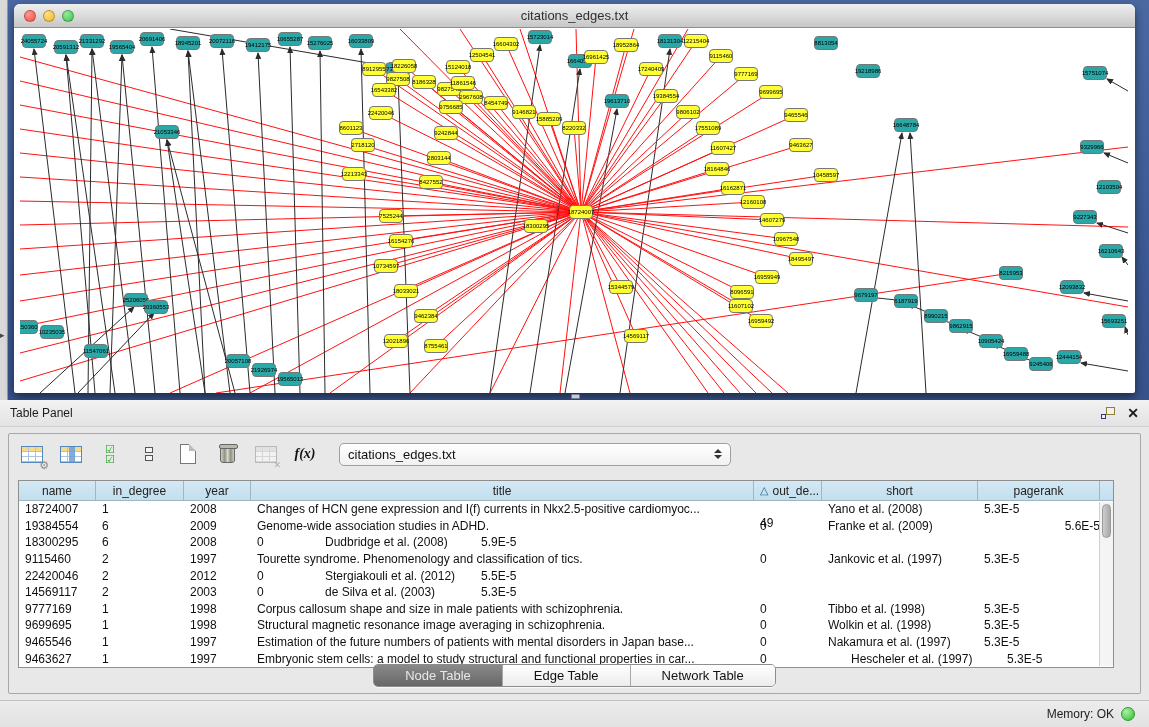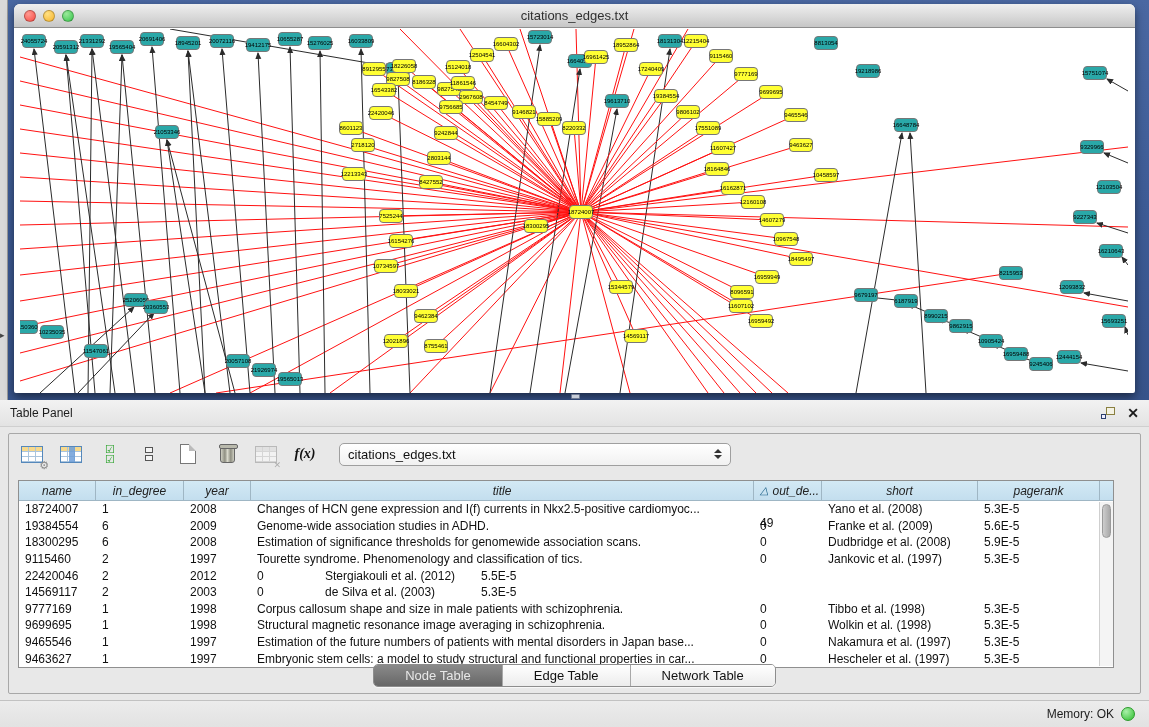--- a/index.html
+++ b/index.html
@@ -59,21 +59,21 @@
   .ic-fx { font-family:"Liberation Serif", serif; font-style:italic; font-weight:bold; font-size:14px; color:#111; }
 
   .combobox { width:392px; height:23px; margin-left:8px; background:linear-gradient(180deg,#ffffff,#f1f1f1); border:1px solid #9f9f9f;
               border-radius:5px; display:flex; align-items:center; padding:0 8px; font-size:13px; color:#111; }
   .combo-arrows { margin-left:auto; display:flex; flex-direction:column; align-items:center; line-height:.5; }
   .combo-arrows b { width:0; height:0; border-left:4px solid transparent; border-right:4px solid transparent; }
   .combo-arrows b.up { border-bottom:4px solid #333; margin-bottom:2px; }
   .combo-arrows b.dn { border-top:4px solid #333; }
 
   .tablebox { position:absolute; left:9px; top:46px; width:1096px; height:188px; border:1px solid #8f8f8f; background:#fff; display:flex; flex-direction:column; }
-  .thead { display:flex; height:20px; background:linear-gradient(180deg,#d3e9f5,#c3deee); border-bottom:1px solid #9fb6c4; flex:none;font-style:italic; }
+  .thead { display:flex; height:20px; background:linear-gradient(180deg,#d3e9f5,#c3deee); border-bottom:1px solid #9fb6c4; flex:none; }
   .th { font-size:12px; color:#222; display:flex; align-items:center; justify-content:center; border-right:1px solid #9fb6c4; overflow:hidden; white-space:nowrap; flex:none; }
   .th .sort { color:#1a5e86; margin-right:4px; font-size:11px; }
   .th.left { justify-content:flex-start; padding-left:6px; }
   .tbody { flex:1; overflow:hidden; }
   .tr { display:flex; height:16.6px; align-items:center; }
   .td { font-size:12px; color:#101010; padding-left:6px; white-space:nowrap; overflow:hidden; flex:none; }
   .vscroll { position:absolute; right:0; top:21px; bottom:1px; width:14px; background:#f4f4f4; border-left:1px solid #cfcfcf; }
   .vthumb { position:absolute; left:2px; top:2px; width:9px; height:34px; border-radius:5px; background:linear-gradient(90deg,#cdcdcd,#a8a8a8); border:1px solid #9a9a9a; }
 
   .tabsrow { position:absolute; left:0; right:0; bottom:6px; display:flex; justify-content:center; }
@@ -757,27 +757,26 @@
               <div class="td" style="width: 156px;">Yano et al. (2008)</div>
               <div class="td" style="width: 122px;">5.3E-5</div>
             </div>
             <div class="tr">
               <div class="td" style="width: 77px;">19384554</div>
               <div class="td" style="width: 88px;">6</div>
               <div class="td" style="width: 67px;">2009</div>
               <div class="td" style="width: 503px;">Genome-wide association studies in ADHD.</div>
               <div class="td" style="width: 68px;">0</div>
               <div class="td" style="width: 156px;">Franke et al. (2009)</div>
-              <div class="td" style="width: 122px;">5.6E-5</div>
+              <div class="td" style="width: 122px; text-align: right;">5.6E-5</div>
             </div>
             <div class="tr">
               <div class="td" style="width: 77px;">18300295</div>
               <div class="td" style="width: 88px;">6</div>
               <div class="td" style="width: 67px;">2008</div>
-              <div class="td" style="width: 503px;">Estimation of significance thresholds for genomewide association scans.</div>
               <div class="td" style="width: 68px;">0</div>
               <div class="td" style="width: 156px;">Dudbridge et al. (2008)</div>
               <div class="td" style="width: 122px;">5.9E-5</div>
             </div>
             <div class="tr">
               <div class="td" style="width: 77px;">9115460</div>
               <div class="td" style="width: 88px;">2</div>
               <div class="td" style="width: 67px;">1997</div>
               <div class="td" style="width: 503px;">Tourette syndrome. Phenomenology and classification of tics.</div>
               <div class="td" style="width: 68px;">0</div>
@@ -826,21 +825,21 @@
               <div class="td" style="width: 68px;">0</div>
               <div class="td" style="width: 156px;">Nakamura et al. (1997)</div>
               <div class="td" style="width: 122px;">5.3E-5</div>
             </div>
             <div class="tr">
               <div class="td" style="width: 77px;">9463627</div>
               <div class="td" style="width: 88px;">1</div>
               <div class="td" style="width: 67px;">1997</div>
               <div class="td" style="width: 503px;">Embryonic stem cells: a model to study structural and functional properties in car...</div>
               <div class="td" style="width: 68px;">0</div>
-              <div class="td" style="width: 156px;">Hescheler et al. (1997)</div>
+              <div class="td" style="width: 156px; margin-left: 23px;">Hescheler et al. (1997)</div>
               <div class="td" style="width: 122px;">5.3E-5</div>
             </div>
           </div>
         <div class="vscroll">
             <div class="vthumb"></div>
           </div>
       </div>
       <div class="tabsrow">
         <div class="seg" id="tabseg">
             <button class="sel">Node Table</button>

